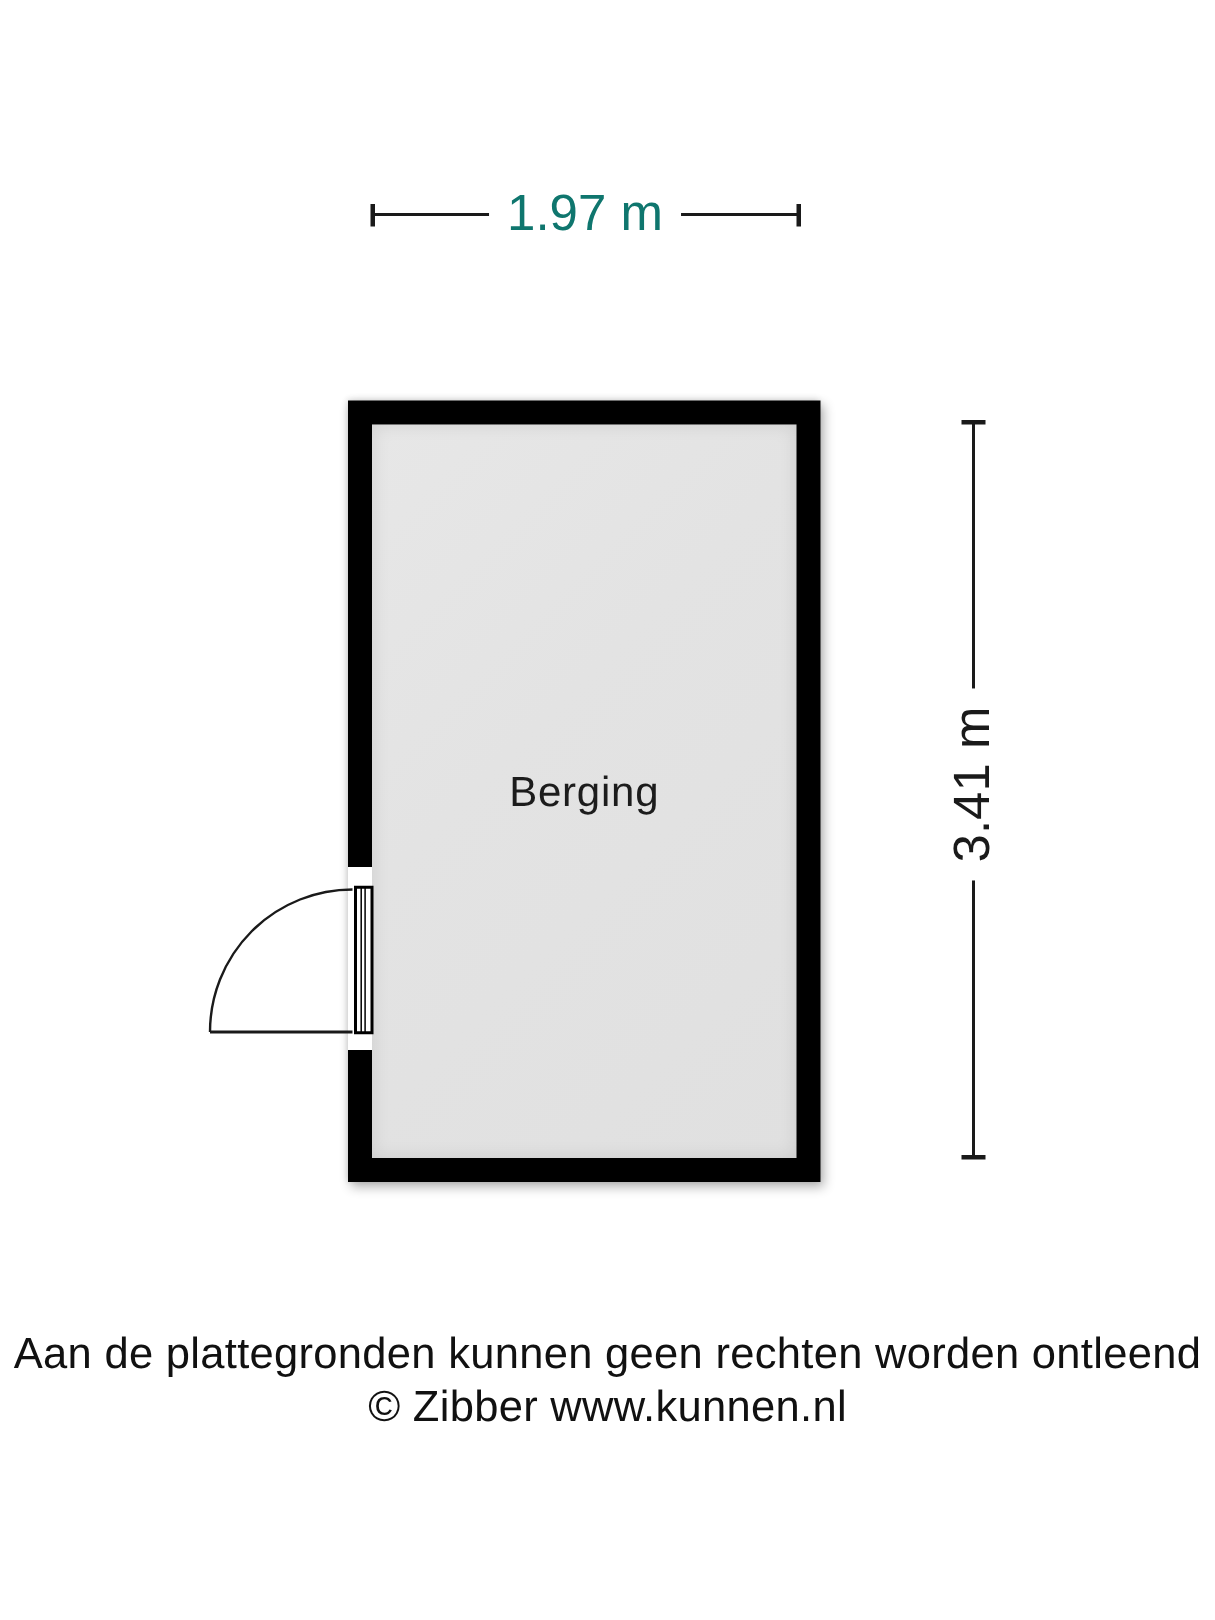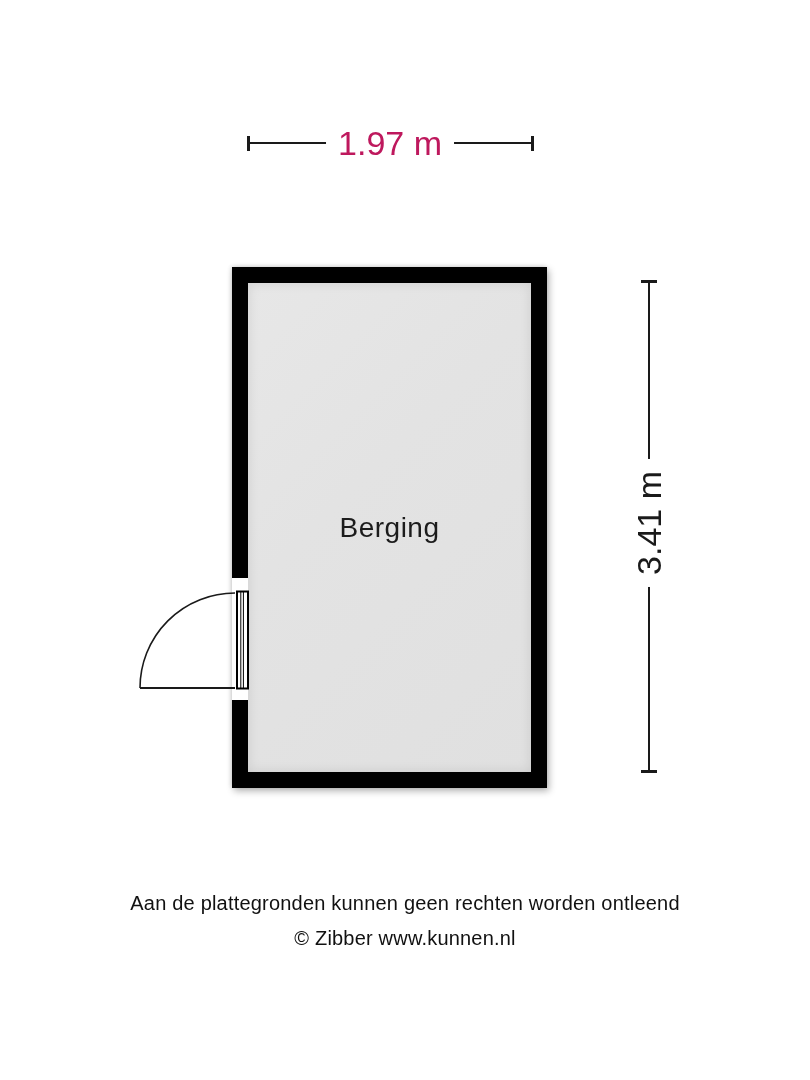--- a/index.html
+++ b/index.html
@@ -80,21 +80,21 @@
   .tick-v.right { left: 531px; }
   .dim-label-top {
     position: absolute;
     left: 390px;
     top: 143px;
     transform: translate(-50%, -50%);
     background: #ffffff;
     padding: 2px 12px;
     font-size: 34px;
     white-space: nowrap;
-    color: #be185d;
+    color: #0f766e;
   }
 
   .dim-line-v {
     position: absolute;
     left: 648px;
     top: 281px;
     width: 2px;
     height: 491px;
     background: #1a1a1a;
   }
@@ -119,21 +119,21 @@
     color: #1a1a1a;
   }
 
   
   .footer {
     position: absolute;
     left: 0;
     right: 0;
     top: 886px;
     text-align: center;
-    font-size: 20px;
+    font-size: 29px;
     line-height: 35px;
     letter-spacing: 0.2px;
     color: #111111;
   }
 </style>
 </head>
 <body>
 
 <div class="canvas">
 

